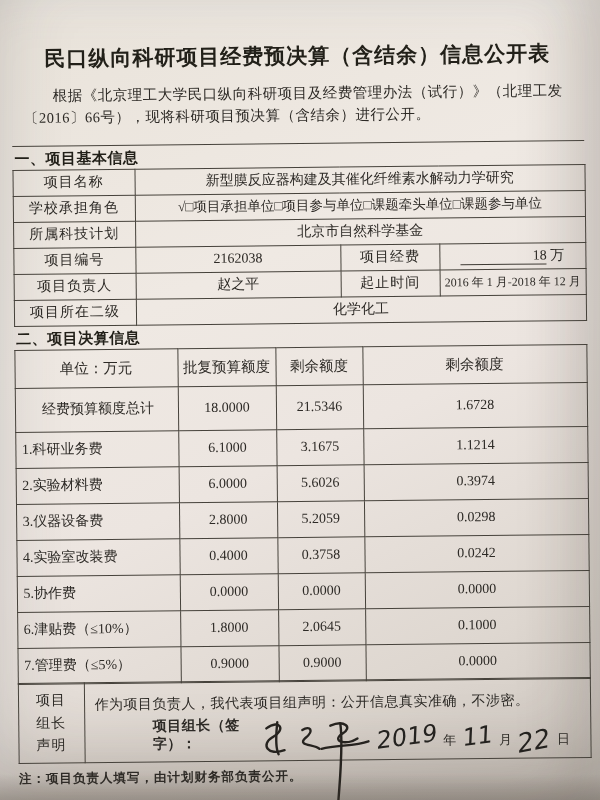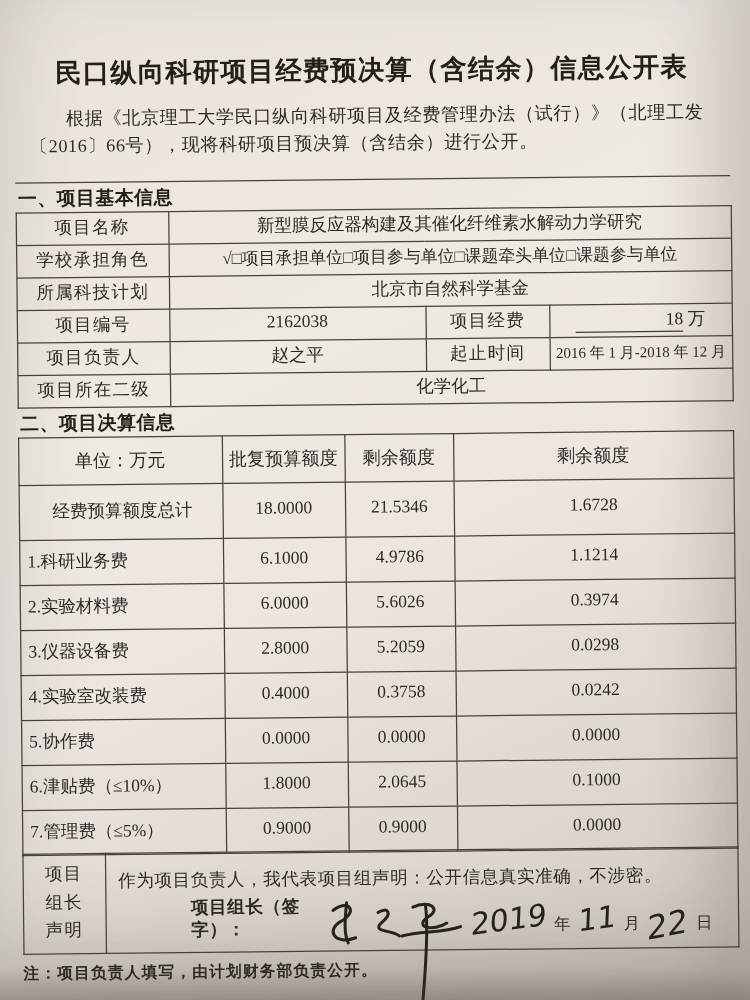--- a/index.html
+++ b/index.html
@@ -149,21 +149,21 @@
       </tr>
       <tr class="total">
         <td class="item item-center">经费预算额度总计</td>
         <td>18.0000</td>
         <td>21.5346</td>
         <td>1.6728</td>
       </tr>
       <tr>
         <td class="item">1.科研业务费</td>
         <td>6.1000</td>
-        <td>4.9786</td>
+        <td>3.1675</td>
         <td>1.1214</td>
       </tr>
       <tr>
         <td class="item">2.实验材料费</td>
         <td>6.0000</td>
         <td>5.6026</td>
         <td>0.3974</td>
       </tr>
       <tr>
         <td class="item">3.仪器设备费</td>

